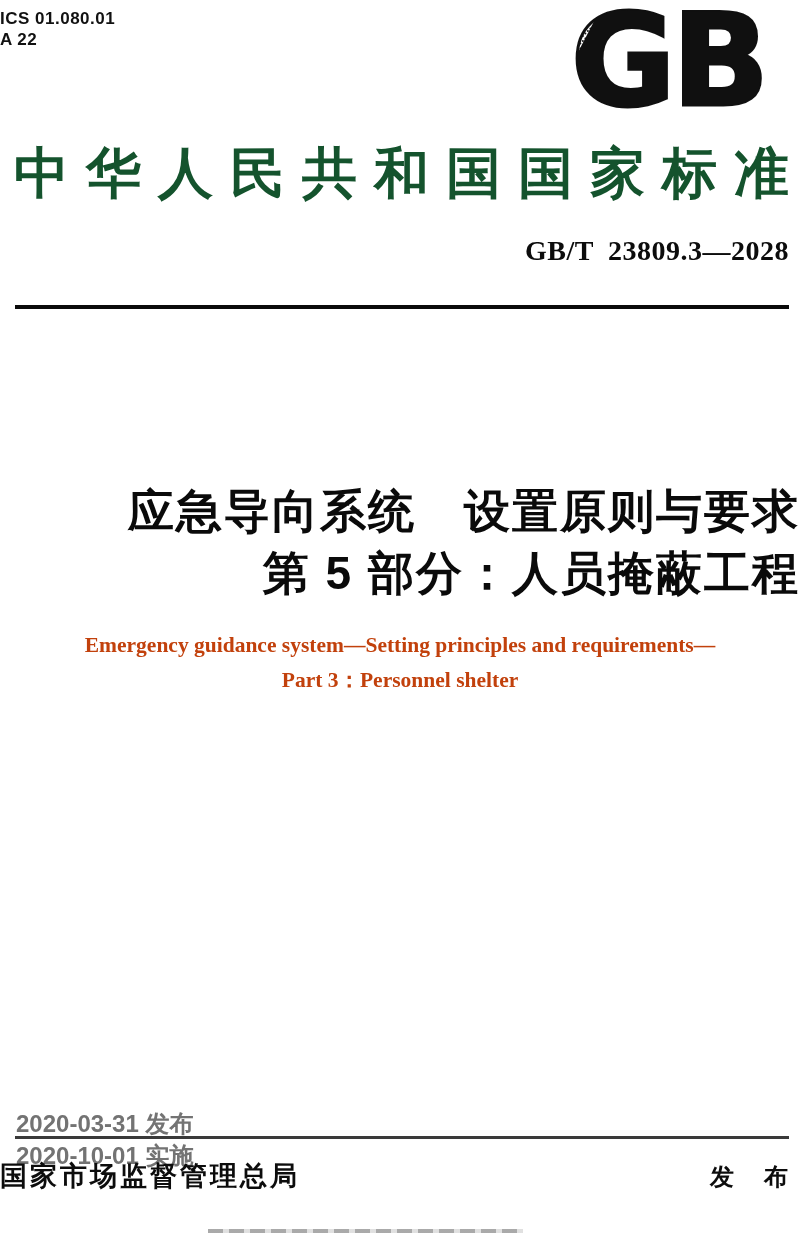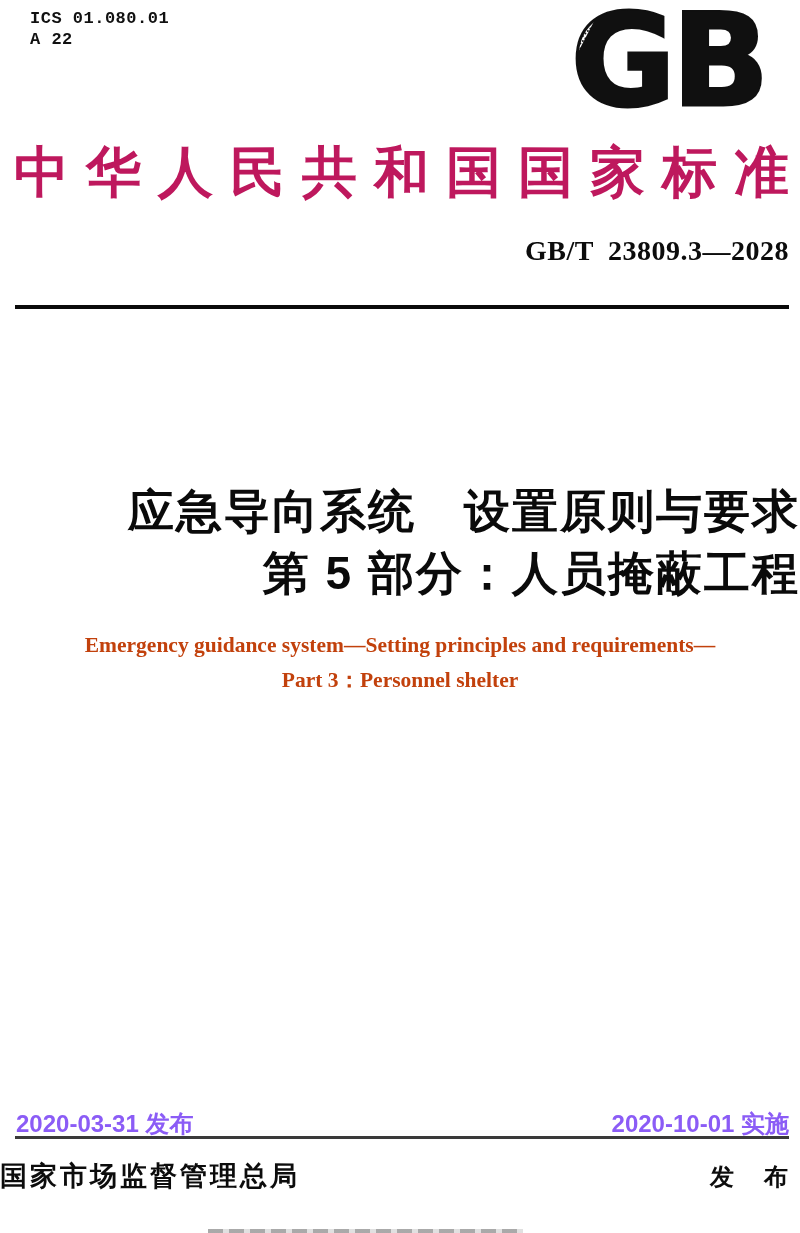--- a/index.html
+++ b/index.html
@@ -7,37 +7,37 @@
     width: 800px; height: 1233px;
     position: relative;
     background: #ffffff;
     color: #111111;
     font-family: "Liberation Serif", serif;
     overflow: hidden;
   }
 
   
   .ics-block {
-    position: absolute; left: 30px; top: 8px;
-    font-family: Liberation Mono, monospace;
+    position: absolute; left: 0; top: 8px;
+    font-family: Liberation Sans, sans-serif;
     font-weight: bold; font-size: 17px; line-height: 21px;
     letter-spacing: 0.5px;
   }
 
   
   .gb-logo { position: absolute; top: 2px; right: 8px; width: 248px; height: 116px; }
 
   
   .caption {
     position: absolute; left: 14px; right: 11px; top: 140px;
-    font-family: Liberation Serif, serif;
+    font-family: Liberation Sans, sans-serif;
     font-weight: bold; font-size: 55px; line-height: 66px;
     white-space: nowrap;
     text-align: justify; text-align-last: justify; text-justify: inter-character;
-    color: #be185d;
+    color: #14532d;
   }
 
   
   .std-number {
     position: absolute; right: 11px; top: 235px;
     font-family: "Liberation Serif", serif;
     font-weight: bold; font-size: 28px;
     letter-spacing: 0.5px; word-spacing: 7px;
     color: #0c0c0c;
   }
@@ -63,22 +63,23 @@
     font-family: "Liberation Serif", serif;
     font-weight: bold; font-size: 21.5px; color: #c2410c;
   }
   .title-en p { margin: 0; line-height: 35px; }
 
   
   .date-row {
     position: absolute; left: 16px; right: 11px; top: 1108px;
     display: flex; justify-content: space-between; align-items: baseline;
     font-family: "Liberation Sans", "DejaVu Sans", sans-serif;
-    font-weight: bold; font-size: 24px; color: #8b5cf6;
+    font-weight: bold; font-size: 24px; color: #737373;
     letter-spacing: 0px;
+    flex-direction: column;
   }
 
   .rule-bottom {
     position: absolute; left: 15px; right: 11px; top: 1136px; height: 3px;
     background: #3a3a3a;
   }
 
   
   .publisher {
     position: absolute; left: 0; right: 0; top: 1160px;

